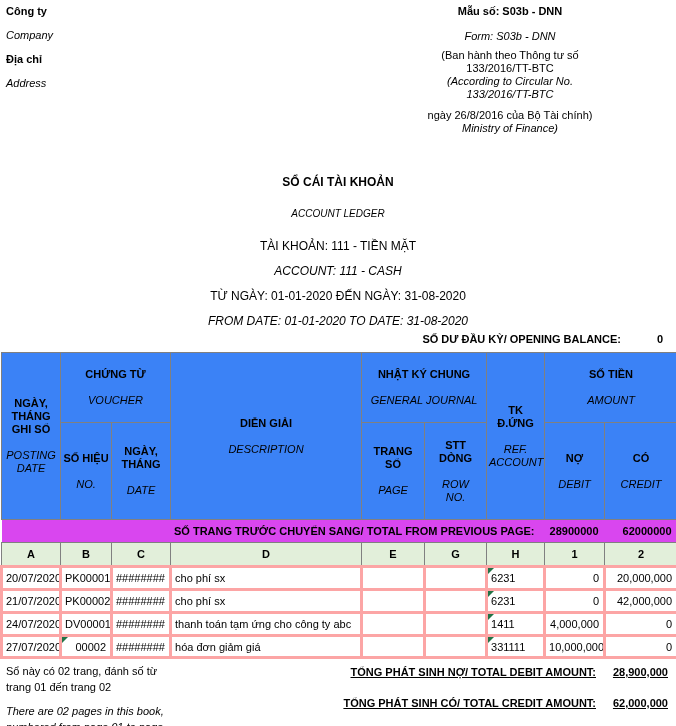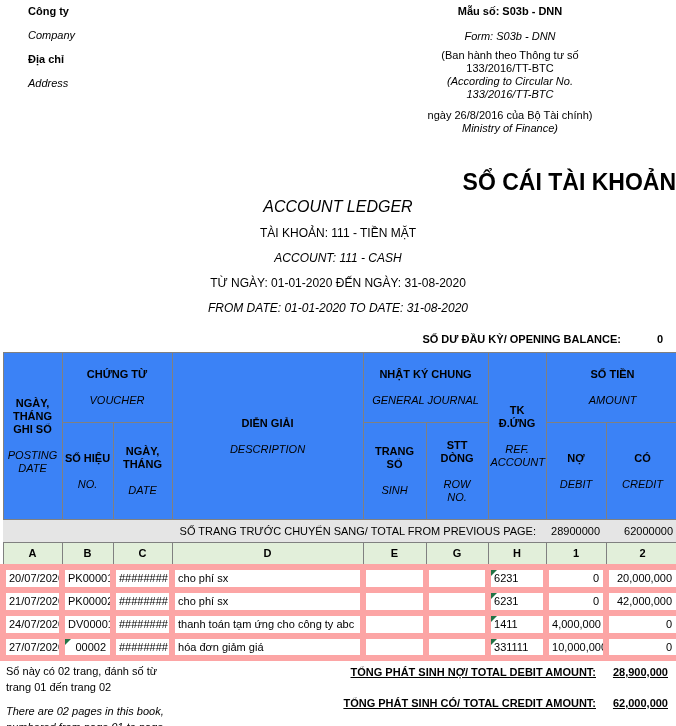--- a/index.html
+++ b/index.html
@@ -6,59 +6,59 @@
   html,body { background:#fff; }
   .page {
     position:relative; width:676px; height:726px; background:#ffffff;
     font-family:"Liberation Sans", sans-serif; color:#000; overflow:hidden;
     font-size:11px;
   }
   .b { font-weight:bold; }
   .i { font-style:italic; }
   
   .company-block { position:absolute; left:6px; top:5px; line-height:13px; }
-  .company-block > div { margin-bottom:11px;margin-left:22px; }
+  .company-block > div { margin-bottom:11px; }
   
   .form-block { position:absolute; left:350px; top:5px; width:320px; text-align:center; line-height:13px; }
   .fm-gap-md { margin-top:12px; }
   .fm-gap-sm { margin-top:6px; }
   .fm-gap-xs { margin-top:8px; }
   
   .title-block { position:absolute; left:0; top:172px; width:100%; text-align:center; }
-  .title-vn { font-size:23px; font-weight:bold; line-height:20px; margin-bottom:6px;text-align:right; }
-  .title-en { font-size:16px; font-style:italic; line-height:18px; margin-bottom:11px; }
+  .title-vn { font-size:12px; font-weight:bold; line-height:20px; margin-bottom:13px; }
+  .title-en { font-size:10px; font-style:italic; line-height:18px; margin-bottom:17px; }
   .title-sub { font-size:12px; line-height:13px; margin-bottom:12px; }
   
   .opening-balance {
     position:absolute; left:0; top:333px; width:100%;
     display:flex; justify-content:flex-end; align-items:center;
     font-weight:bold; padding-right:13px;
   }
   .opening-balance .val { display:inline-block; min-width:42px; text-align:right; }
   
   table.ledger {
     position:absolute; left:0; top:352px; width:676px;
     border-collapse:collapse; table-layout:fixed; font-size:11px;
   }
   td.hc {
     background:#3b82f6; border:1px solid #808080;
     text-align:center; vertical-align:middle;
     line-height:13px; padding:2px; white-space:pre-line; overflow:hidden;
   }
   td.hc .en { font-style:italic; font-weight:normal; }
   td.hc .vn { font-weight:bold; }
-  tr.prev td { border:none; background:#e5e5e5; font-weight:normal; vertical-align:middle; }
+  tr.prev td { border:none; background:#d946ef; font-weight:bold; vertical-align:middle; }
   tr.prev .prev-label { text-align:right; padding-right:10px; }
   tr.prev .prev-num { text-align:right; padding-right:6px; }
   tr.letters td {
     background:#e2efda; border:1px solid #808080;
     text-align:center; font-weight:bold; vertical-align:middle;
   }
   tr.data td {
-    border:6px solid #fca5a5; background:#fff; vertical-align:middle;
+    border:3px solid #fca5a5; background:#fff; vertical-align:middle;
     padding:0 3px; white-space:nowrap; overflow:hidden; position:relative;
   }
   tr.data td.num { text-align:right; padding-right:4px; }
   .tri {
     position:absolute; top:0; left:0; width:0; height:0;
     border-top:6px solid #217346; border-right:6px solid transparent;
   }
   
   .footer-left { position:absolute; left:6px; top:663px; line-height:16px; }
   .footer-left .i { display:block; }
@@ -156,21 +156,21 @@
         <div class="en">NO.</div>
       </td>
       <td class="hc">
         <div class="vn">NGÀY,
 THÁNG</div>
         <div class="en">DATE</div>
       </td>
       <td class="hc">
         <div class="vn">TRANG
 SỔ</div>
-        <div class="en">SINH</div>
+        <div class="en">PAGE</div>
       </td>
       <td class="hc">
         <div class="vn">STT
 DÒNG</div>
         <div class="en">ROW
 NO.</div>
       </td>
       <td class="hc">
         <div class="vn">NỢ</div>
         <div class="en">DEBIT</div>

